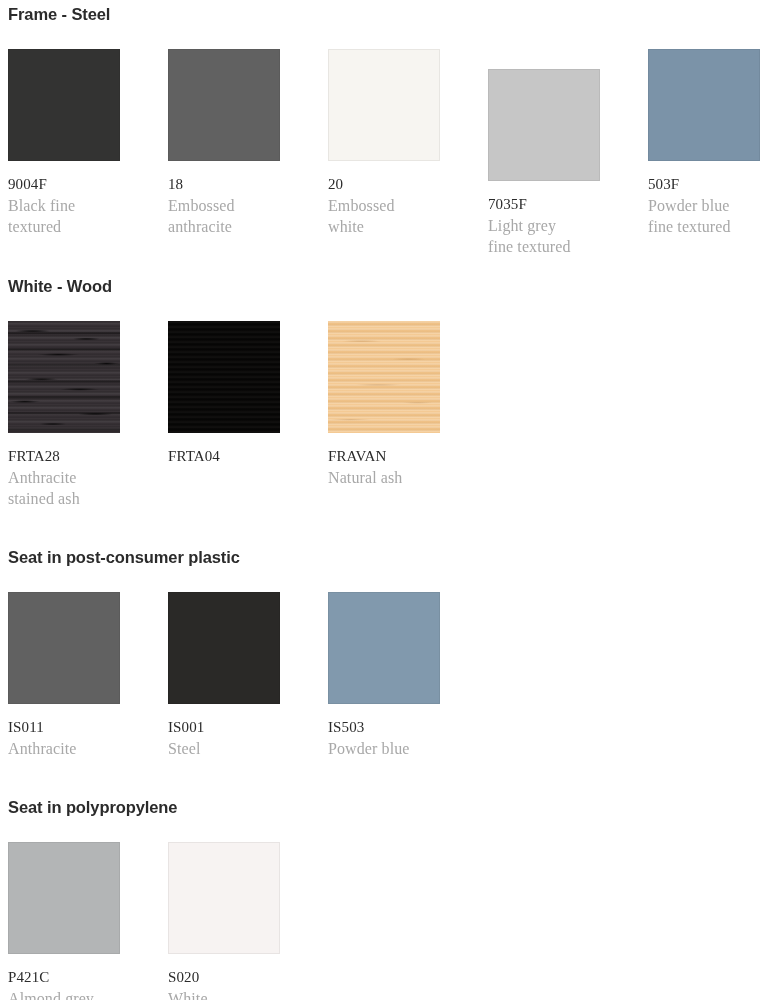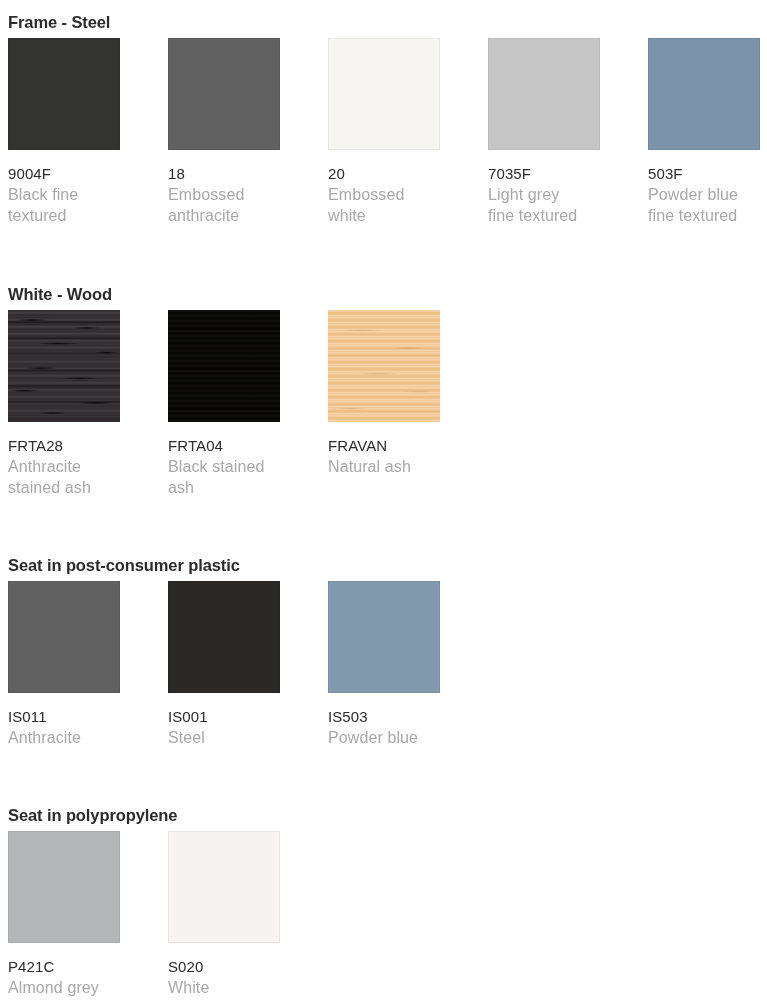--- a/index.html
+++ b/index.html
@@ -25,48 +25,49 @@
 
   
   .section {
     position: absolute;
     left: 0;
     width: 767px;
   }
   .section-title {
     position: absolute;
     left: 8px;
-    top: 8px;
+    top: 0;
     margin: 0;
     font-size: 16.5px;
     font-weight: 700;
     letter-spacing: -0.1px;
     color: #2b2b2b;
     white-space: nowrap;
     line-height: 20px;
   }
 
   .swatch-row {
     position: absolute;
     left: 0;
     top: 33px;
     width: 767px;
     height: 100%;
   }
 
   
   .swatch-card {
     position: absolute;
-    top: 1px;
+    top: 12px;
     width: 112px;
+    font-family: Liberation Serif, serif;
   }
   .swatch-card.c0 { left: 8px; }
   .swatch-card.c1 { left: 168px; }
   .swatch-card.c2 { left: 328px; }
-  .swatch-card.c3 { left: 488px; }
+  .swatch-card.c3 { left: 488px; margin-top: 20px; }
   .swatch-card.c4 { left: 648px; }
 
   .chip {
     width: 112px;
     height: 112px;
     display: block;
     position: relative;
     overflow: hidden;
     background-repeat: no-repeat;
   }
@@ -218,22 +219,20 @@
           </div>
           <p class="chip-code">FRTA28</p>
           <p class="chip-desc">Anthracite
 stained ash</p>
         </div>
         <div class="swatch-card c1">
           <div class="chip" style="background: rgb(11, 10, 9);">
             <span class="grain black"></span>
           </div>
           <p class="chip-code">FRTA04</p>
-          <p class="chip-desc">Black stained
-ash</p>
         </div>
         <div class="swatch-card c2">
           <div class="chip" style="background: rgb(243, 198, 140);">
             <span class="grain light"></span>
           </div>
           <p class="chip-code">FRAVAN</p>
           <p class="chip-desc">Natural ash</p>
         </div>
       </div>
     </div>

